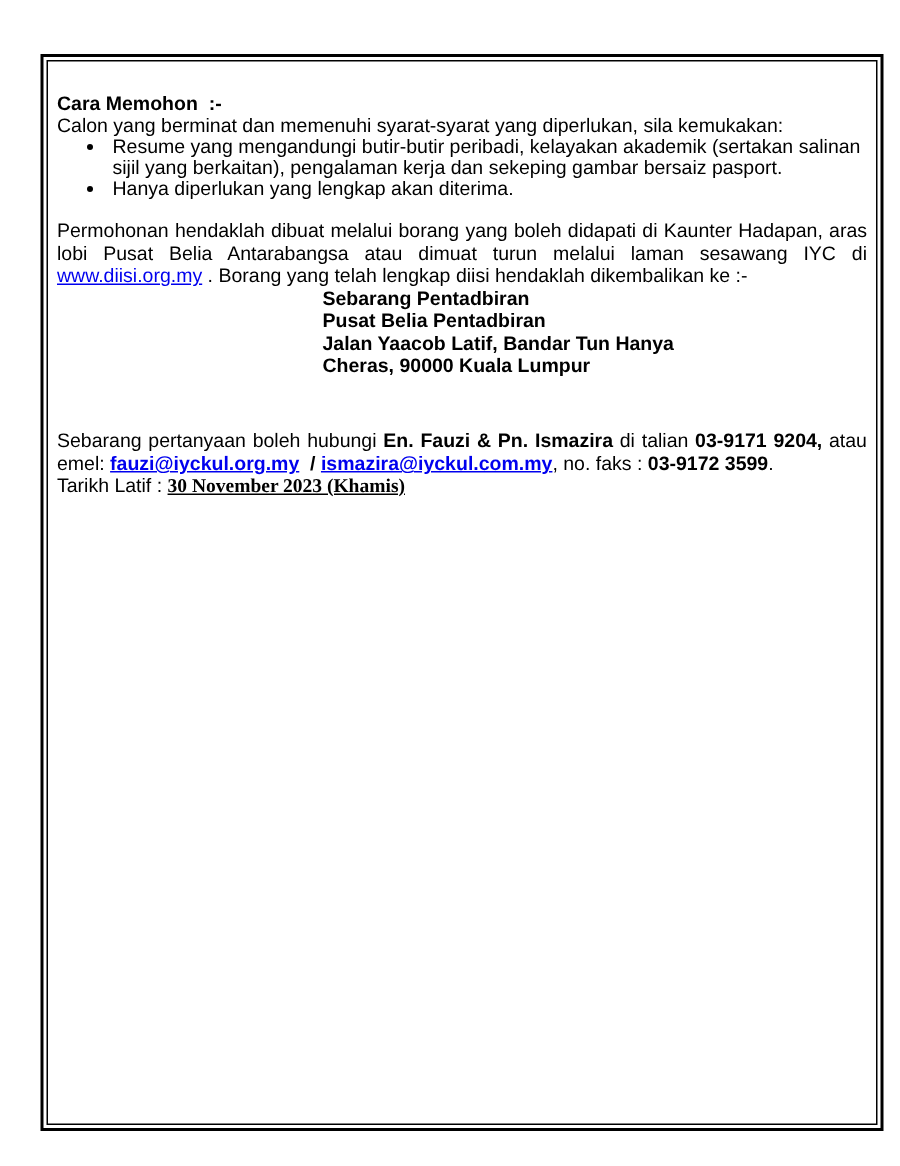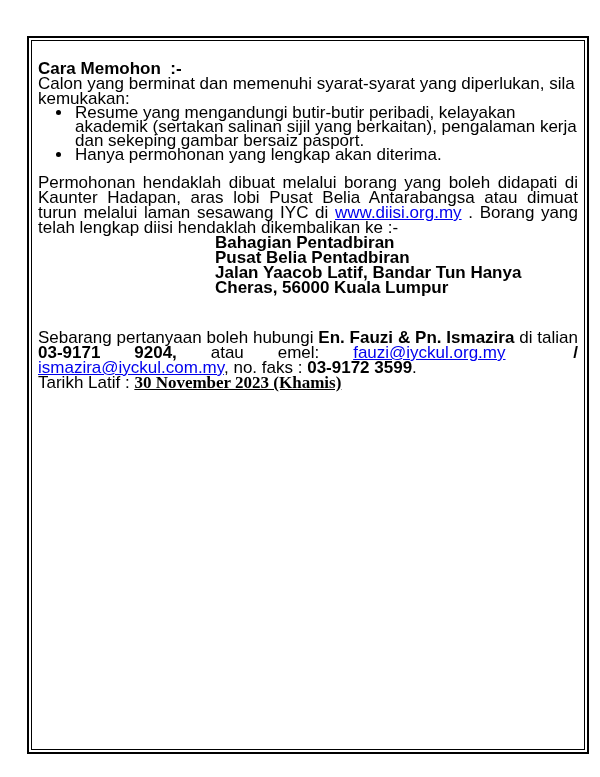--- a/index.html
+++ b/index.html
@@ -28,21 +28,21 @@
   }
   .frame-inner {
     width: 100%;
     height: 100%;
     box-sizing: border-box;
     border: 1px solid #000000;
     padding: 20px 6px 10px 6px;
     overflow: hidden;
   }
   .doc {
-    font-size: 17px;
+    font-size: 13px;
     line-height: 15px;
   }
   .doc p {
     margin: 0;
   }
   .section-title {
     font-weight: 700;
     margin-bottom: 14px;
     white-space: pre-wrap;
   }
@@ -73,50 +73,50 @@
   }
   .contact-para {
     margin-bottom: 10px;
   }
   .bold { font-weight: 700; }
   a.doc-link {
     color: #0000EE;
     text-decoration: underline;
     cursor: pointer;
   }
-  a.doc-link.bold { font-weight: 400; }
+  a.doc-link.bold { font-weight: 700; }
   .closing .date {
     font-weight: 700;
     text-decoration: underline;
     font-family: Liberation Serif, serif;
   }
 </style>
 </head>
 <body>
 
 <div class="frame-outer">
   <div class="frame-inner">
     <div class="doc">
 
       <p class="section-title">Cara Memohon&nbsp; :-</p>
 
       <p class="intro">Calon yang berminat dan memenuhi syarat-syarat yang diperlukan, sila kemukakan:</p>
 
       <ul class="req-list">
         <li class="first">Resume yang mengandungi butir-butir peribadi, kelayakan akademik (sertakan salinan sijil yang berkaitan), pengalaman kerja dan sekeping gambar bersaiz pasport.</li>
-        <li>Hanya permohonan yang lengkap akan diterima.</li>
+        <li>Hanya diperlukan yang lengkap akan diterima.</li>
       </ul>
 
       <p class="app-para justify"><span>Permohonan hendaklah dibuat melalui borang yang boleh didapati di Kaunter Hadapan, aras lobi Pusat Belia Antarabangsa atau dimuat turun melalui laman sesawang IYC di </span><a class="doc-link">www.diisi.org.my</a><span> . Borang yang telah lengkap diisi hendaklah dikembalikan ke :-</span></p>
 
       <div class="address-block">
-        <div>Bahagian Pentadbiran</div>
+        <div>Sebarang Pentadbiran</div>
         <div>Pusat Belia Pentadbiran</div>
         <div>Jalan Yaacob Latif, Bandar Tun Hanya</div>
-        <div>Cheras, 56000 Kuala Lumpur</div>
+        <div>Cheras, 90000 Kuala Lumpur</div>
       </div>
 
       <p class="contact-para justify"><span>Sebarang pertanyaan boleh hubungi </span><span class="bold">En. Fauzi &amp; Pn. Ismazira</span><span> di talian </span><span class="bold">03-9171 9204,</span><span> atau emel: </span><a class="doc-link bold">fauzi@iyckul.org.my</a><span class="bold">&nbsp; / </span><a class="doc-link bold">ismazira@iyckul.com.my</a><span>, no. faks : </span><span class="bold">03-9172 3599</span><span>.</span></p>
 
       <p class="closing"><span>Tarikh Latif : </span><span class="date">30 November 2023 (Khamis)</span></p>
 
     </div>
   </div>
 </div>
 

